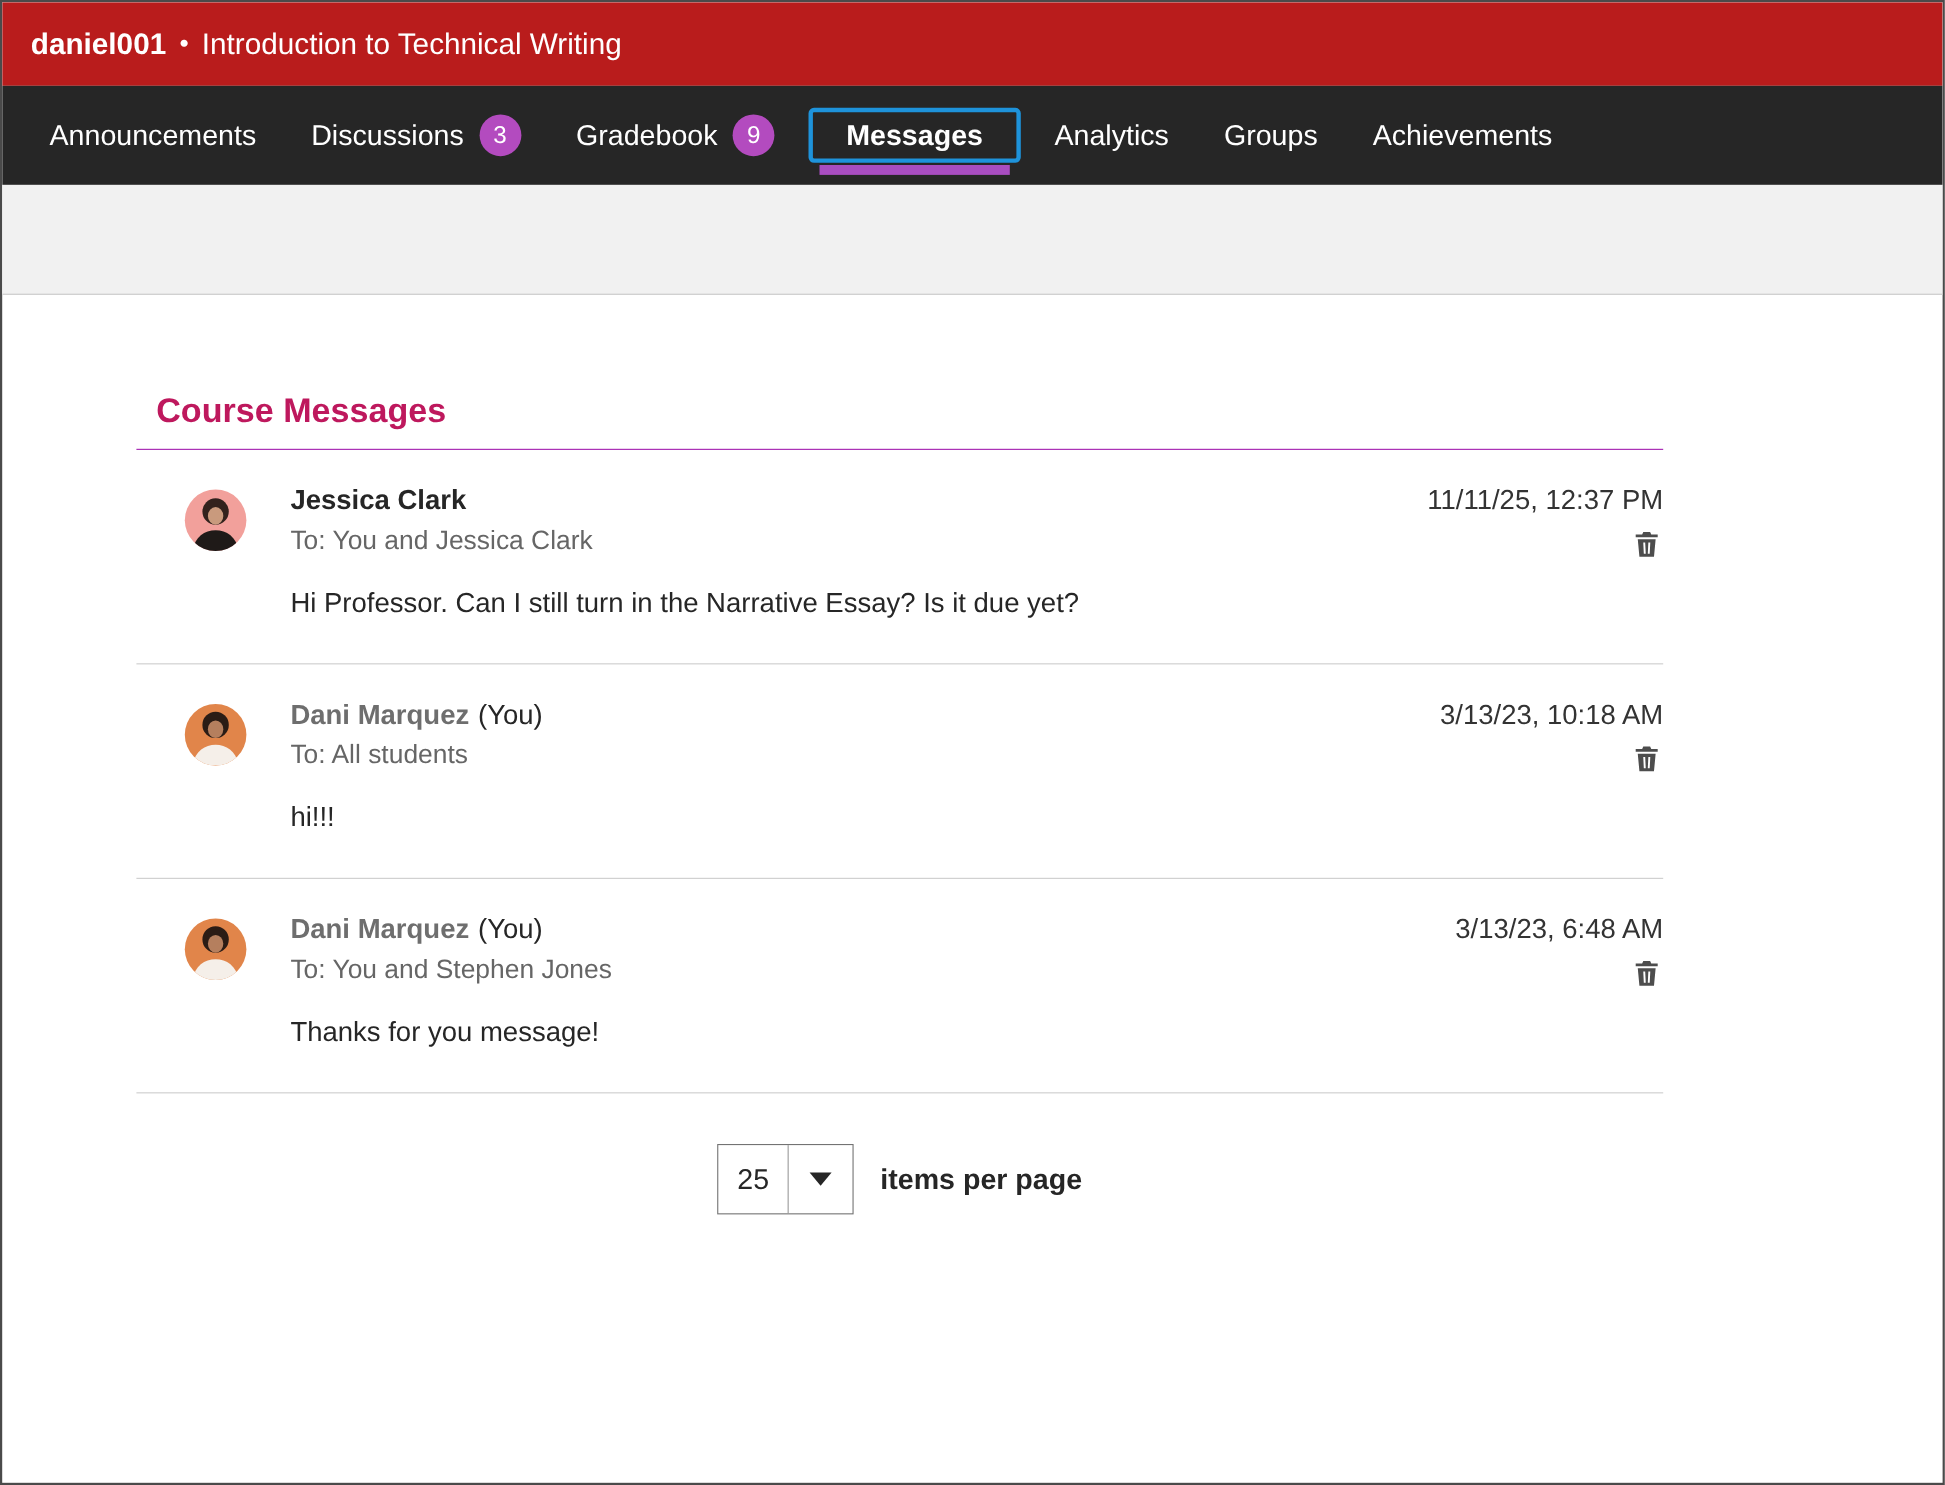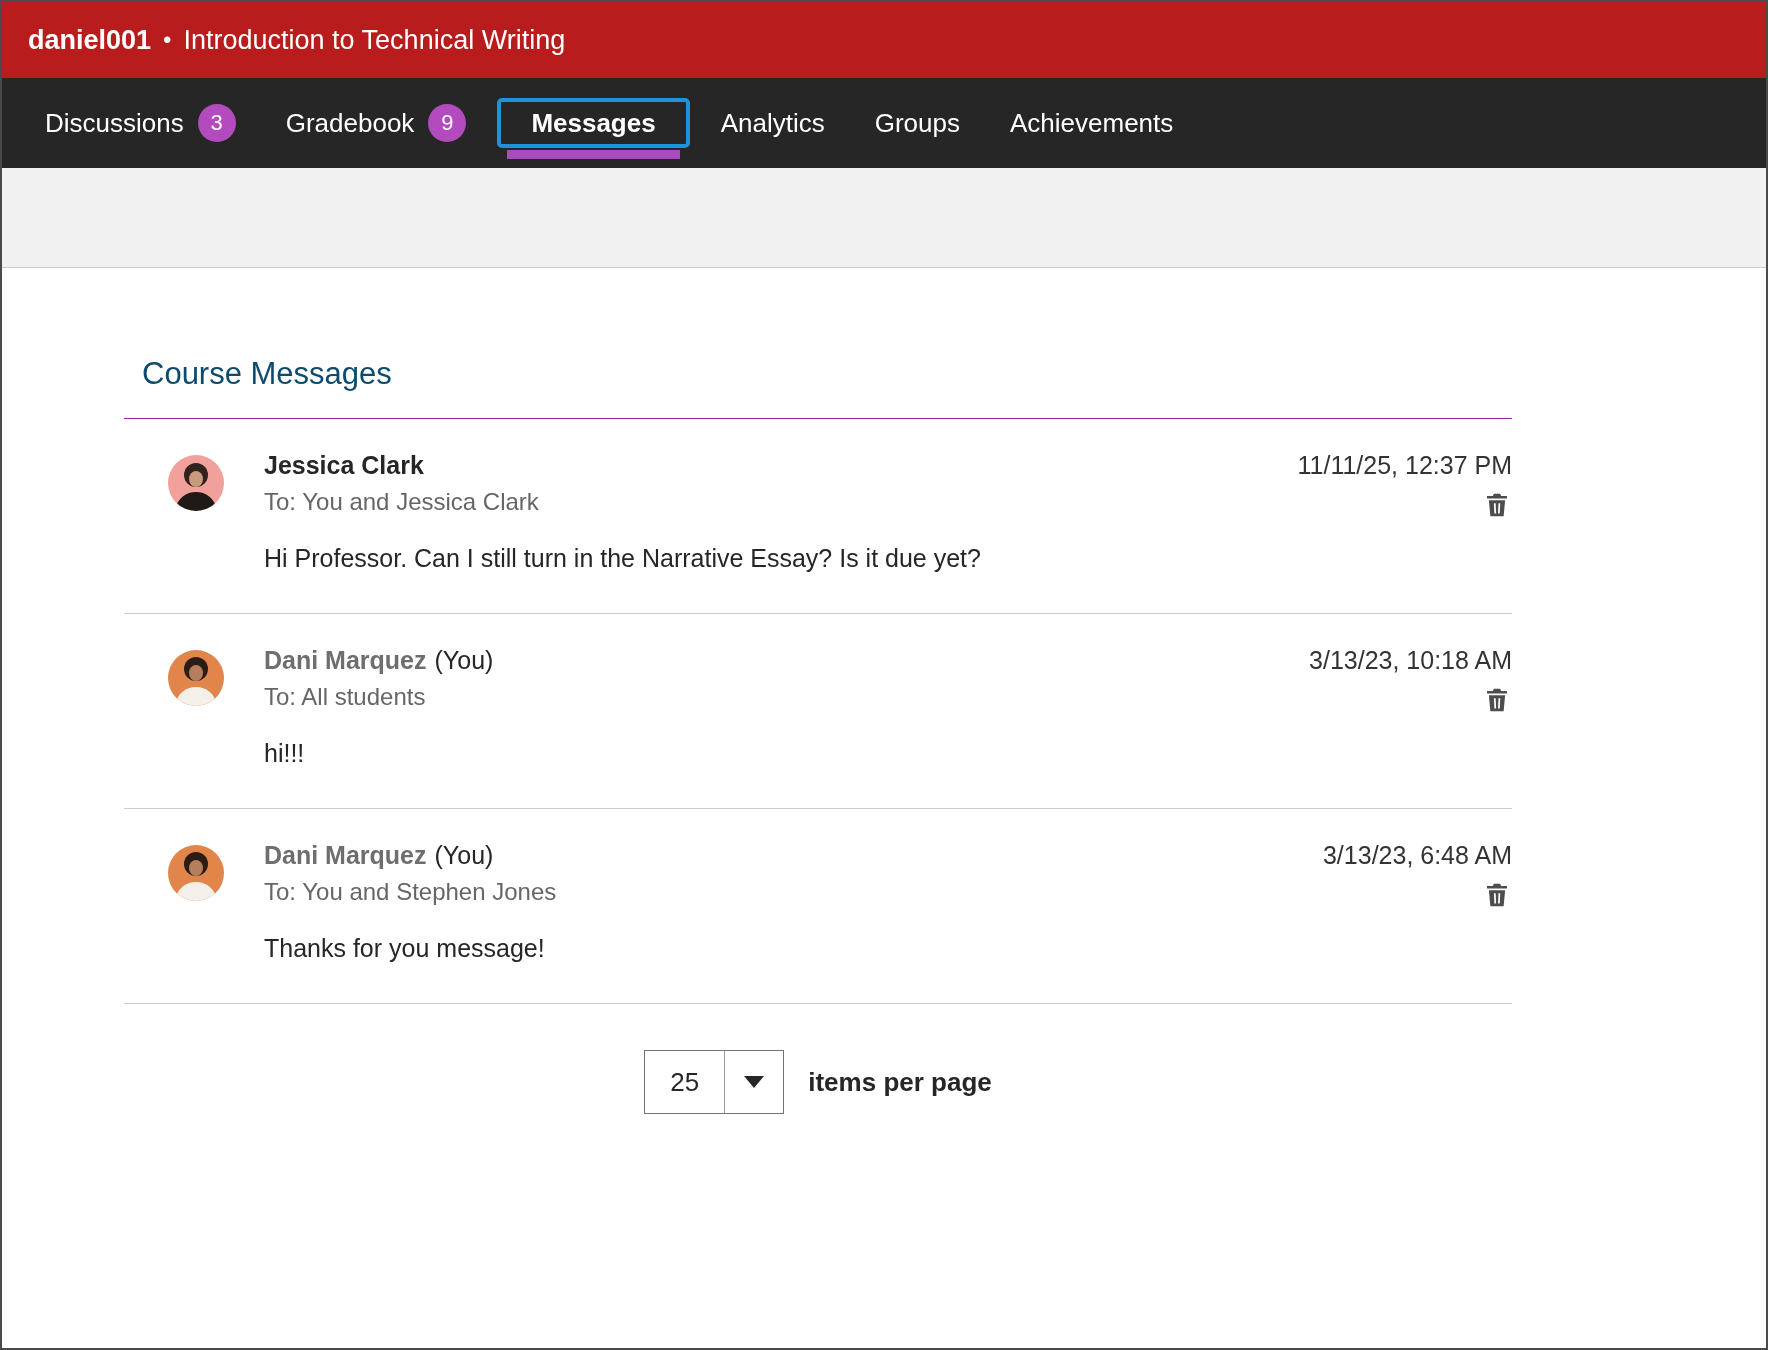--- a/index.html
+++ b/index.html
@@ -78,24 +78,24 @@
   .subheader {
     height: 100px;
     background: #f1f1f1;
     border-bottom: 1px solid #c9c9c9;
   }
 
   
   .main { padding-top: 88px; }
   .page-title {
     font-size: 31px;
-    font-weight: normal;
-    color: #0c4a6e;
+    font-weight: bold;
+    color: #be185d;
     margin-left: 140px;
-    margin-bottom: 26px;
+    margin-bottom: 16px;
   }
   .message-list {
     margin-left: 122px;
     margin-right: 254px;
     border-top: 1px solid #a21caf;
   }
   .message-row {
     display: flex;
     padding: 32px 0 40px 0;
     border-bottom: 1px solid #cccccc;
@@ -146,21 +146,21 @@
   }
 
   
   .pagination {
     margin: 46px 254px 0 122px;
     display: flex;
     align-items: center;
     justify-content: center;
   }
   .page-size-select {
-    width: 140px;
+    width: 124px;
     height: 64px;
     border: 1px solid #737373;
     background: #ffffff;
     display: flex;
     align-items: stretch;
     cursor: pointer;
   }
   .page-size-value {
     flex: 1 1 auto;
     display: flex;
@@ -192,20 +192,23 @@
 </head>
 <body>
 
 <header class="topbar">
   <span class="username">daniel001</span>
   <span class="sep">•</span>
   <span class="course-title">Introduction to Technical Writing</span>
 </header>
 
 <nav class="navbar">
+  <div class="nav-item">
+    <span>Announcements</span>
+  </div>
   <div class="nav-item">
     <span>Discussions</span>
     <span class="nav-badge">3</span>
   </div>
   <div class="nav-item">
     <span>Gradebook</span>
     <span class="nav-badge">9</span>
   </div>
   <div class="nav-item active-tab">
     <span>Messages</span>

